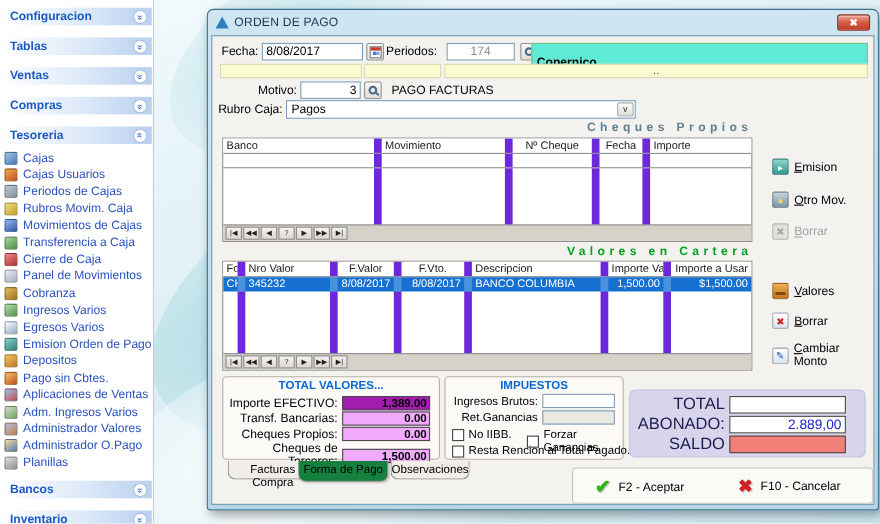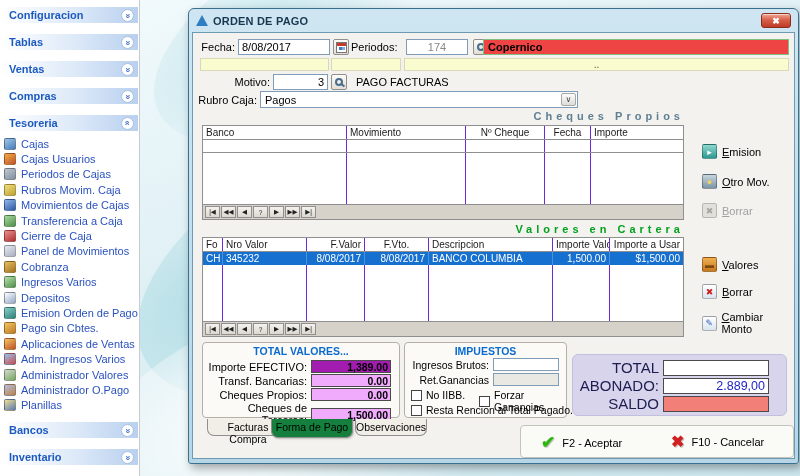--- a/index.html
+++ b/index.html
@@ -52,52 +52,52 @@
   .sb-item:nth-child(18) .mini-icon { background:linear-gradient(145deg,#f0e090,#5878b8); }
   .sb-item:nth-child(19) .mini-icon { background:linear-gradient(145deg,#e0e0e0,#909090); }
 
   
   .dialog { position:absolute; left:188px; top:8px; width:611px; height:456px;
             background:linear-gradient(#cfe6f2,#b6d6e8); border:1px solid #39708e;
             border-radius:6px 6px 3px 3px; box-shadow:3px 4px 10px rgba(0,0,0,.35); padding:0 3px 3px 3px; }
   .titlebar { height:23px; display:flex; align-items:center; gap:5px; padding:0 4px; position:relative; }
   .app-icon { width:0; height:0; border-left:6px solid transparent; border-right:6px solid transparent;
               border-bottom:11px solid #2e7ec4; }
-  .win-title { font-size:11px; color:#17364f; font-weight:bold; letter-spacing:.2px; }
+  .win-title { font-size:11px; color:#17364f; font-weight:normal; letter-spacing:.2px; }
   .close-btn { position:absolute; right:4px; top:4px; width:30px; height:15px; border-radius:3px;
                background:linear-gradient(#f0a896,#d8604a 45%,#c03a26); border:1px solid #8c2c1c;
                color:#fff; font-size:9px; font-weight:bold; display:flex; align-items:center; justify-content:center;
                cursor:pointer; box-shadow:inset 0 1px 0 rgba(255,255,255,.55); }
   .client { position:relative; background:#f3f2ef; border:1px solid #6b9ab2; height:427px; overflow:hidden; }
 
   .lbl { font-size:11px; color:#000; text-align:right; }
   .inp { background:#fff; border:1px solid #7f9db9; font-size:11px; padding:1px 3px; }
   .yellow { background:#fbfbd0; border:1px solid #d9d9b8; font-size:10px; color:#555; text-align:center; }
   .sq-btn { width:16px; height:16px; background:linear-gradient(#fcfcfa,#e2ded6); border:1px solid #8f8f8f;
             border-radius:2px; display:flex; align-items:center; justify-content:center; cursor:pointer; }
   .mag { width:8px; height:8px; border:2px solid #4a6d8c; border-radius:50%; position:relative; }
   .mag::after { content:""; position:absolute; width:5px; height:2px; background:#4a6d8c;
                 right:-4px; bottom:-2px; transform:rotate(40deg); }
   .cal { width:11px; height:11px; background:#fff; border:1px solid #777; position:relative; }
   .cal::before { content:""; position:absolute; left:0; right:0; top:0; height:3px; background:#c23c30; }
   .cal::after { content:""; position:absolute; left:2px; bottom:2px; width:6px; height:3px;
                 background:linear-gradient(to right,#4a78c0 50%,#88a8d8 50%); }
-  .green-box { background:#ef4444; border:1px solid #7fbf7f; font-weight:bold; font-size:11px; padding:1px 4px; }
+  .green-box { background:#5eead4; border:1px solid #7fbf7f; font-weight:bold; font-size:11px; padding:11px 4px; }
   .select { background:#fff; border:1px solid #7f9db9; display:flex; align-items:center; justify-content:space-between;
             padding:0 1px 0 4px; font-size:11px; cursor:pointer; }
   .dd-btn { width:15px; height:13px; background:linear-gradient(#fdfdfd,#dcdcd8); border:1px solid #a8a8a8;
             border-radius:2px; font-size:8px; color:#444; display:flex; align-items:center; justify-content:center; }
 
   .sec-title { font-weight:bold; font-size:11px; letter-spacing:4px; text-align:right; width:482px; }
   .sec-title.gray { color:#5e7f92; }
   .sec-title.green { color:#00a21e; }
 
   .grid { border:1px solid #8f8f8f; background:#fff; }
   .grow { display:flex; }
-  .gcell { border-right:1px solid #6d28d9; padding:1px 3px; font-size:10px; white-space:nowrap; overflow:hidden; }
+  .gcell { border-right:7px solid #6d28d9; padding:1px 3px; font-size:10px; white-space:nowrap; overflow:hidden; }
   .gcell:last-child { border-right:none; }
   .ghead { border-bottom:1px solid #8f8f8f; background:#fff; }
   .ghead .gcell { color:#1a1a1a; }
   .gedit { border-bottom:1px solid #8f8f8f; height:13px; }
   .gsel { background:#1570d0; color:#fff; height:13px; }
   .gsel .gcell { border-right-color:#4a92dc; }
   .gnav { background:#d6d2ca; border-top:1px solid #8f8f8f; display:flex; gap:1px; padding:1px 2px; }
   .nav-btn { min-width:15px; height:12px; background:linear-gradient(#f4f2ee,#dcd8d0); border:1px solid #8f8f8f;
              font-size:6.5px; display:flex; align-items:center; justify-content:center; cursor:pointer; color:#222; }
 
@@ -205,25 +205,29 @@
     <div class="sb-item">
         <span class="mini-icon"></span>
         <span class="lbl-link">Cobranza</span>
       </div>
     <div class="sb-item">
         <span class="mini-icon"></span>
         <span class="lbl-link">Ingresos Varios</span>
       </div>
     <div class="sb-item">
         <span class="mini-icon"></span>
+        <span class="lbl-link">Egresos Varios</span>
+      </div>
+    <div class="sb-item">
+        <span class="mini-icon"></span>
+        <span class="lbl-link">Emision Orden de Pago</span>
+      </div>
+    <div class="sb-item">
+        <span class="mini-icon"></span>
         <span class="lbl-link">Depositos</span>
-      </div>
-    <div class="sb-item">
-        <span class="mini-icon"></span>
-        <span class="lbl-link">Emision Orden de Pago</span>
       </div>
     <div class="sb-item">
         <span class="mini-icon"></span>
         <span class="lbl-link">Pago sin Cbtes.</span>
       </div>
     <div class="sb-item">
         <span class="mini-icon"></span>
         <span class="lbl-link">Aplicaciones de Ventas</span>
       </div>
     <div class="sb-item">
@@ -326,21 +330,21 @@
         <span class="nav-btn">▶▶</span>
         <span class="nav-btn">▶|</span>
       </div>
     </div>
 
     <div class="abs sec-title green" style="left:9px;top:190px;">Valores  en  Cartera</div>
     <div class="abs grid" style="left:9px;top:204px;width:482px;">
       <div class="grow ghead">
         <span class="gcell" style="width:20px;">Fo</span>
         <span class="gcell" style="width:84px;">Nro Valor</span>
-        <span class="gcell" style="width:58px;text-align:right;">F.Valor</span>
+        <span class="gcell" style="width:58px;text-align:center;">F.Valor</span>
         <span class="gcell" style="width:64px;text-align:center;">F.Vto.</span>
         <span class="gcell" style="width:124px;">Descripcion</span>
         <span class="gcell" style="width:57px;text-align:right;">Importe Valor</span>
         <span class="gcell" style="width:73px;text-align:right;">Importe a Usar</span>
       </div>
       <div class="grow gsel">
         <span class="gcell" style="width:20px;">CH</span>
         <span class="gcell" style="width:84px;">345232</span>
         <span class="gcell" style="width:58px;text-align:right;">8/08/2017</span>
         <span class="gcell" style="width:64px;text-align:right;">8/08/2017</span>

